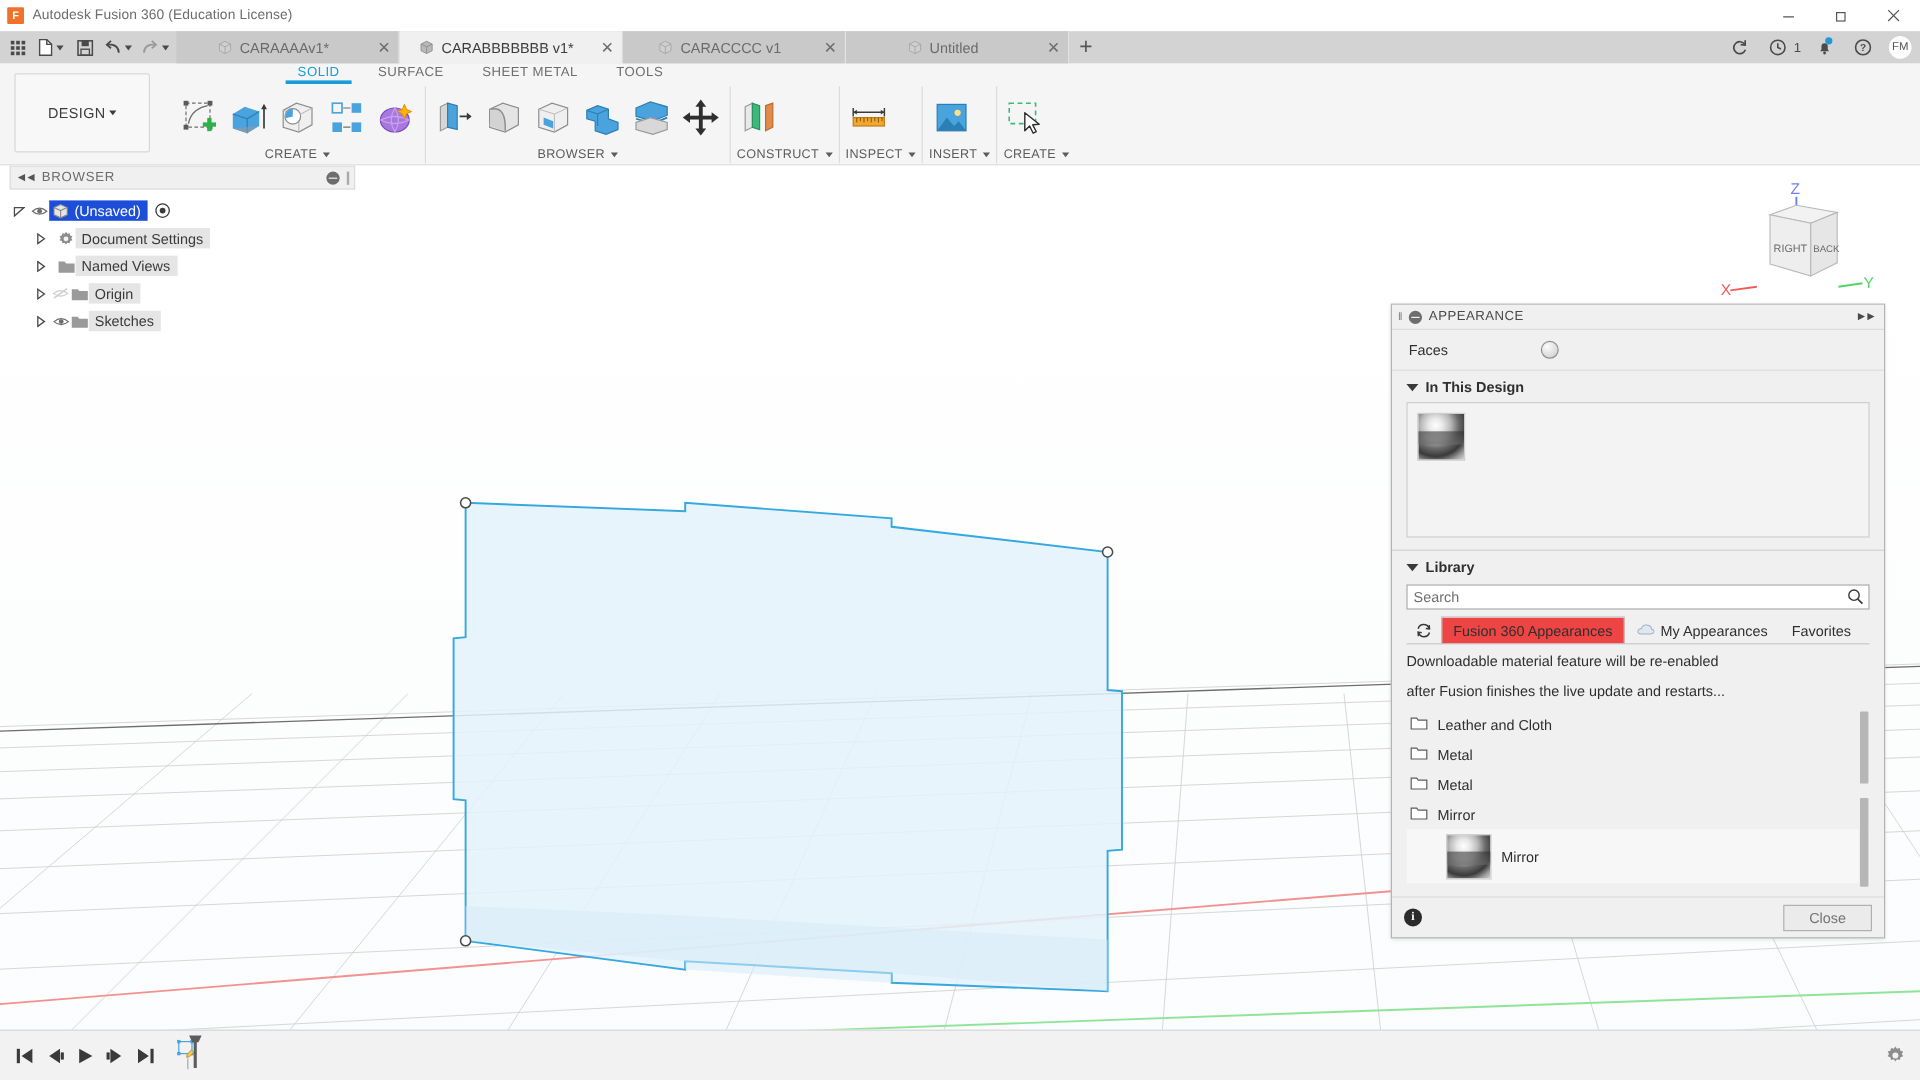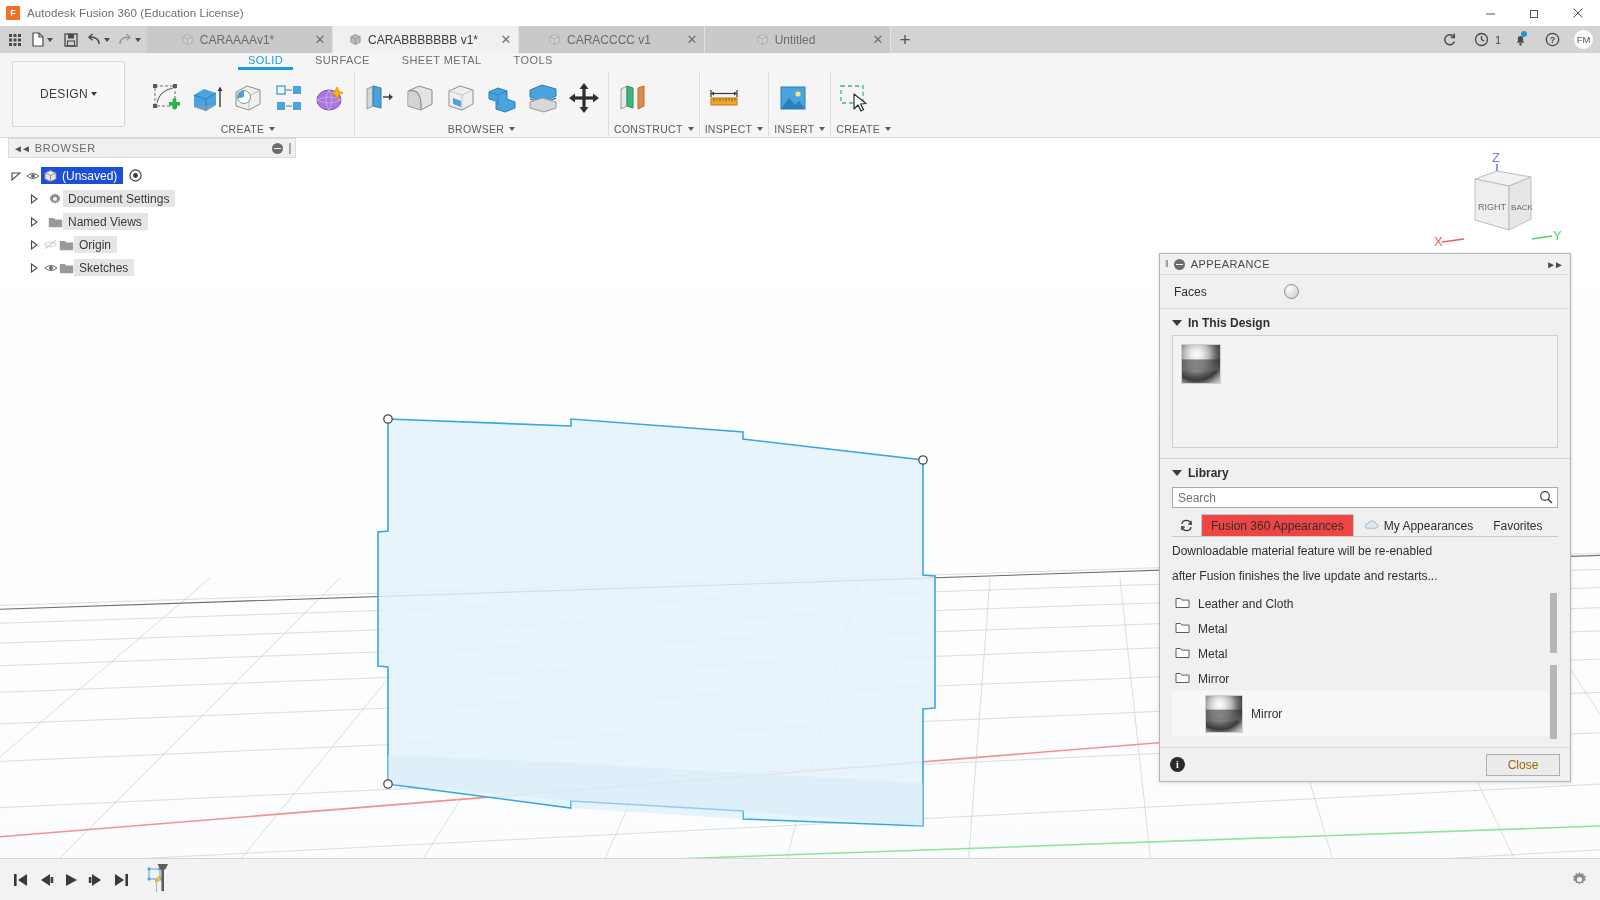--- a/index.html
+++ b/index.html
@@ -206,21 +206,21 @@
   .lib-scroll { position: absolute; right: 0; top: 0; width: 9px; height: 100%; background: #f0f0f0; }
   .lib-scroll .thumbv { position: absolute; left: 1px; width: 7px; background: #b6b6b6; border-radius: 1px; }
   .ap-footer {
     height: 34px; display: flex; align-items: center; padding: 0 10px;
     border-top: 1px solid #dcdcdc; margin-top: 6px;
   }
   .info-ic { width: 15px; height: 15px; border-radius: 50%; background: #2b2b2b; color: #fff;
              font-size: 10px; font-weight: bold; display: flex; align-items: center; justify-content: center; font-family: "Liberation Serif", serif;}
   .btn-close {
     margin-left: auto; width: 74px; height: 22px; background: #ebebeb; border: 1px solid #b0b0b0;
-    font-size: 12px; color: #a16207; display: flex; align-items: center; justify-content: center;
+    font-size: 12px; color: #737373; display: flex; align-items: center; justify-content: center;
     font-family: "Liberation Sans", sans-serif;
   }
 
   
   .comments {
     position: absolute; left: 8px; bottom: 0px; width: 288px; height: 21px;
     background: #f0f0f0; border: 1px solid #dcdcdc; display: flex; align-items: center;
     padding: 0 4px; z-index: 20;
   }
   .comments .lbl { font-size: 10.5px; letter-spacing: .6px; color: #6b6b6b; padding-left: 18px; }

